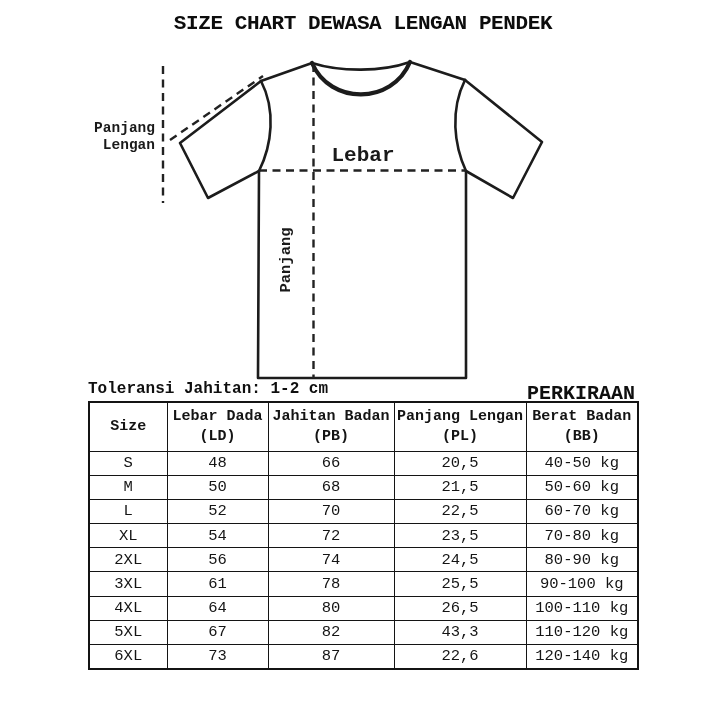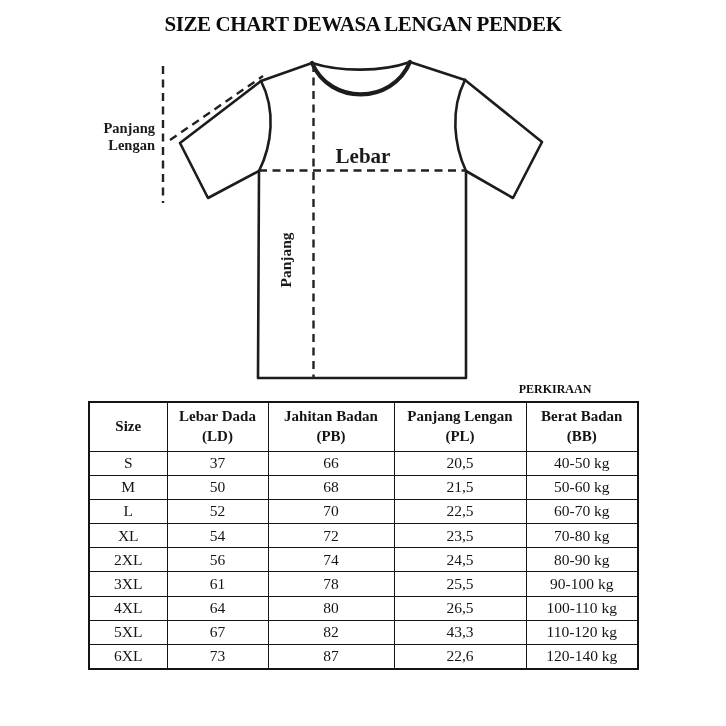--- a/index.html
+++ b/index.html
@@ -1,40 +1,40 @@
 <!DOCTYPE html>
 <html><head>
 <meta charset="utf-8">
 <style>
   html,body{margin:0;padding:0;background:#fff;}
   .stage{
     position:relative;width:726px;height:726px;background:#ffffff;overflow:hidden;
-    font-family:Liberation Serif, serif;color:#111;
+    font-family:Liberation Mono, monospace;color:#111;
   }
   .page-title{
     position:absolute;left:0;top:12px;width:726px;text-align:center;
     font-size:21px;font-weight:700;letter-spacing:-0.4px;color:#0d0d0d;
   }
   .diagram-svg{position:absolute;left:0;top:0;width:726px;height:400px;}
   .diag-label{position:absolute;font-weight:700;color:#1a1a1a;}
   .sleeve-length-label{
     left:53px;top:120px;width:102px;text-align:right;
     font-size:14.5px;line-height:1.2;
   }
   .width-label{left:313px;top:144px;width:100px;text-align:center;font-size:21px;}
   .length-label{
     left:242px;top:250px;width:90px;height:20px;text-align:center;font-size:15.5px;
     transform:rotate(-90deg);
   }
   .tolerance-note{
     position:absolute;left:88px;top:380px;font-size:16px;font-weight:700;color:#0f0f0f;
   }
   .estimate-note{
-    position:absolute;left:499px;top:382px;width:112px;text-align:center;
-    font-size:12px;font-weight:700;color:#0f0f0f;
+    position:absolute;left:525px;top:382px;width:112px;text-align:center;
+    font-size:20px;font-weight:700;color:#0f0f0f;
   }
   .size-table{
     position:absolute;left:88px;top:401px;width:549px;
     border-collapse:collapse;table-layout:fixed;
     border:2.2px solid #141414;
   }
   .size-table th,.size-table td{
     border:1.6px solid #141414;text-align:center;vertical-align:middle;padding:0;
     color:#141414;
   }
@@ -78,20 +78,21 @@
     </g>
   </svg>
 
   <div class="diag-label sleeve-length-label">
     <div>Panjang</div>
     <div>Lengan</div>
   </div>
   <div class="diag-label width-label">Lebar</div>
   <div class="diag-label length-label">Panjang</div>
 
+  <div class="tolerance-note">Toleransi Jahitan: 1-2 cm</div>
   <div class="estimate-note">PERKIRAAN</div>
 
   <table class="size-table">
     <colgroup>
       <col style="width:78px">
         <col style="width:101px">
         <col style="width:126px">
       <col style="width:132px">
         <col style="width:112px">
     </colgroup>
@@ -114,21 +115,21 @@
         </th>
         <th>
           <div>Berat Badan</div>
           <div>(BB)</div>
         </th>
       </tr>
     </thead>
     <tbody>
       <tr>
         <td>S</td>
-        <td>37</td>
+        <td>48</td>
         <td>66</td>
         <td>20,5</td>
         <td>40-50 kg</td>
       </tr>
       <tr>
         <td>M</td>
         <td>50</td>
         <td>68</td>
         <td>21,5</td>
         <td>50-60 kg</td>

